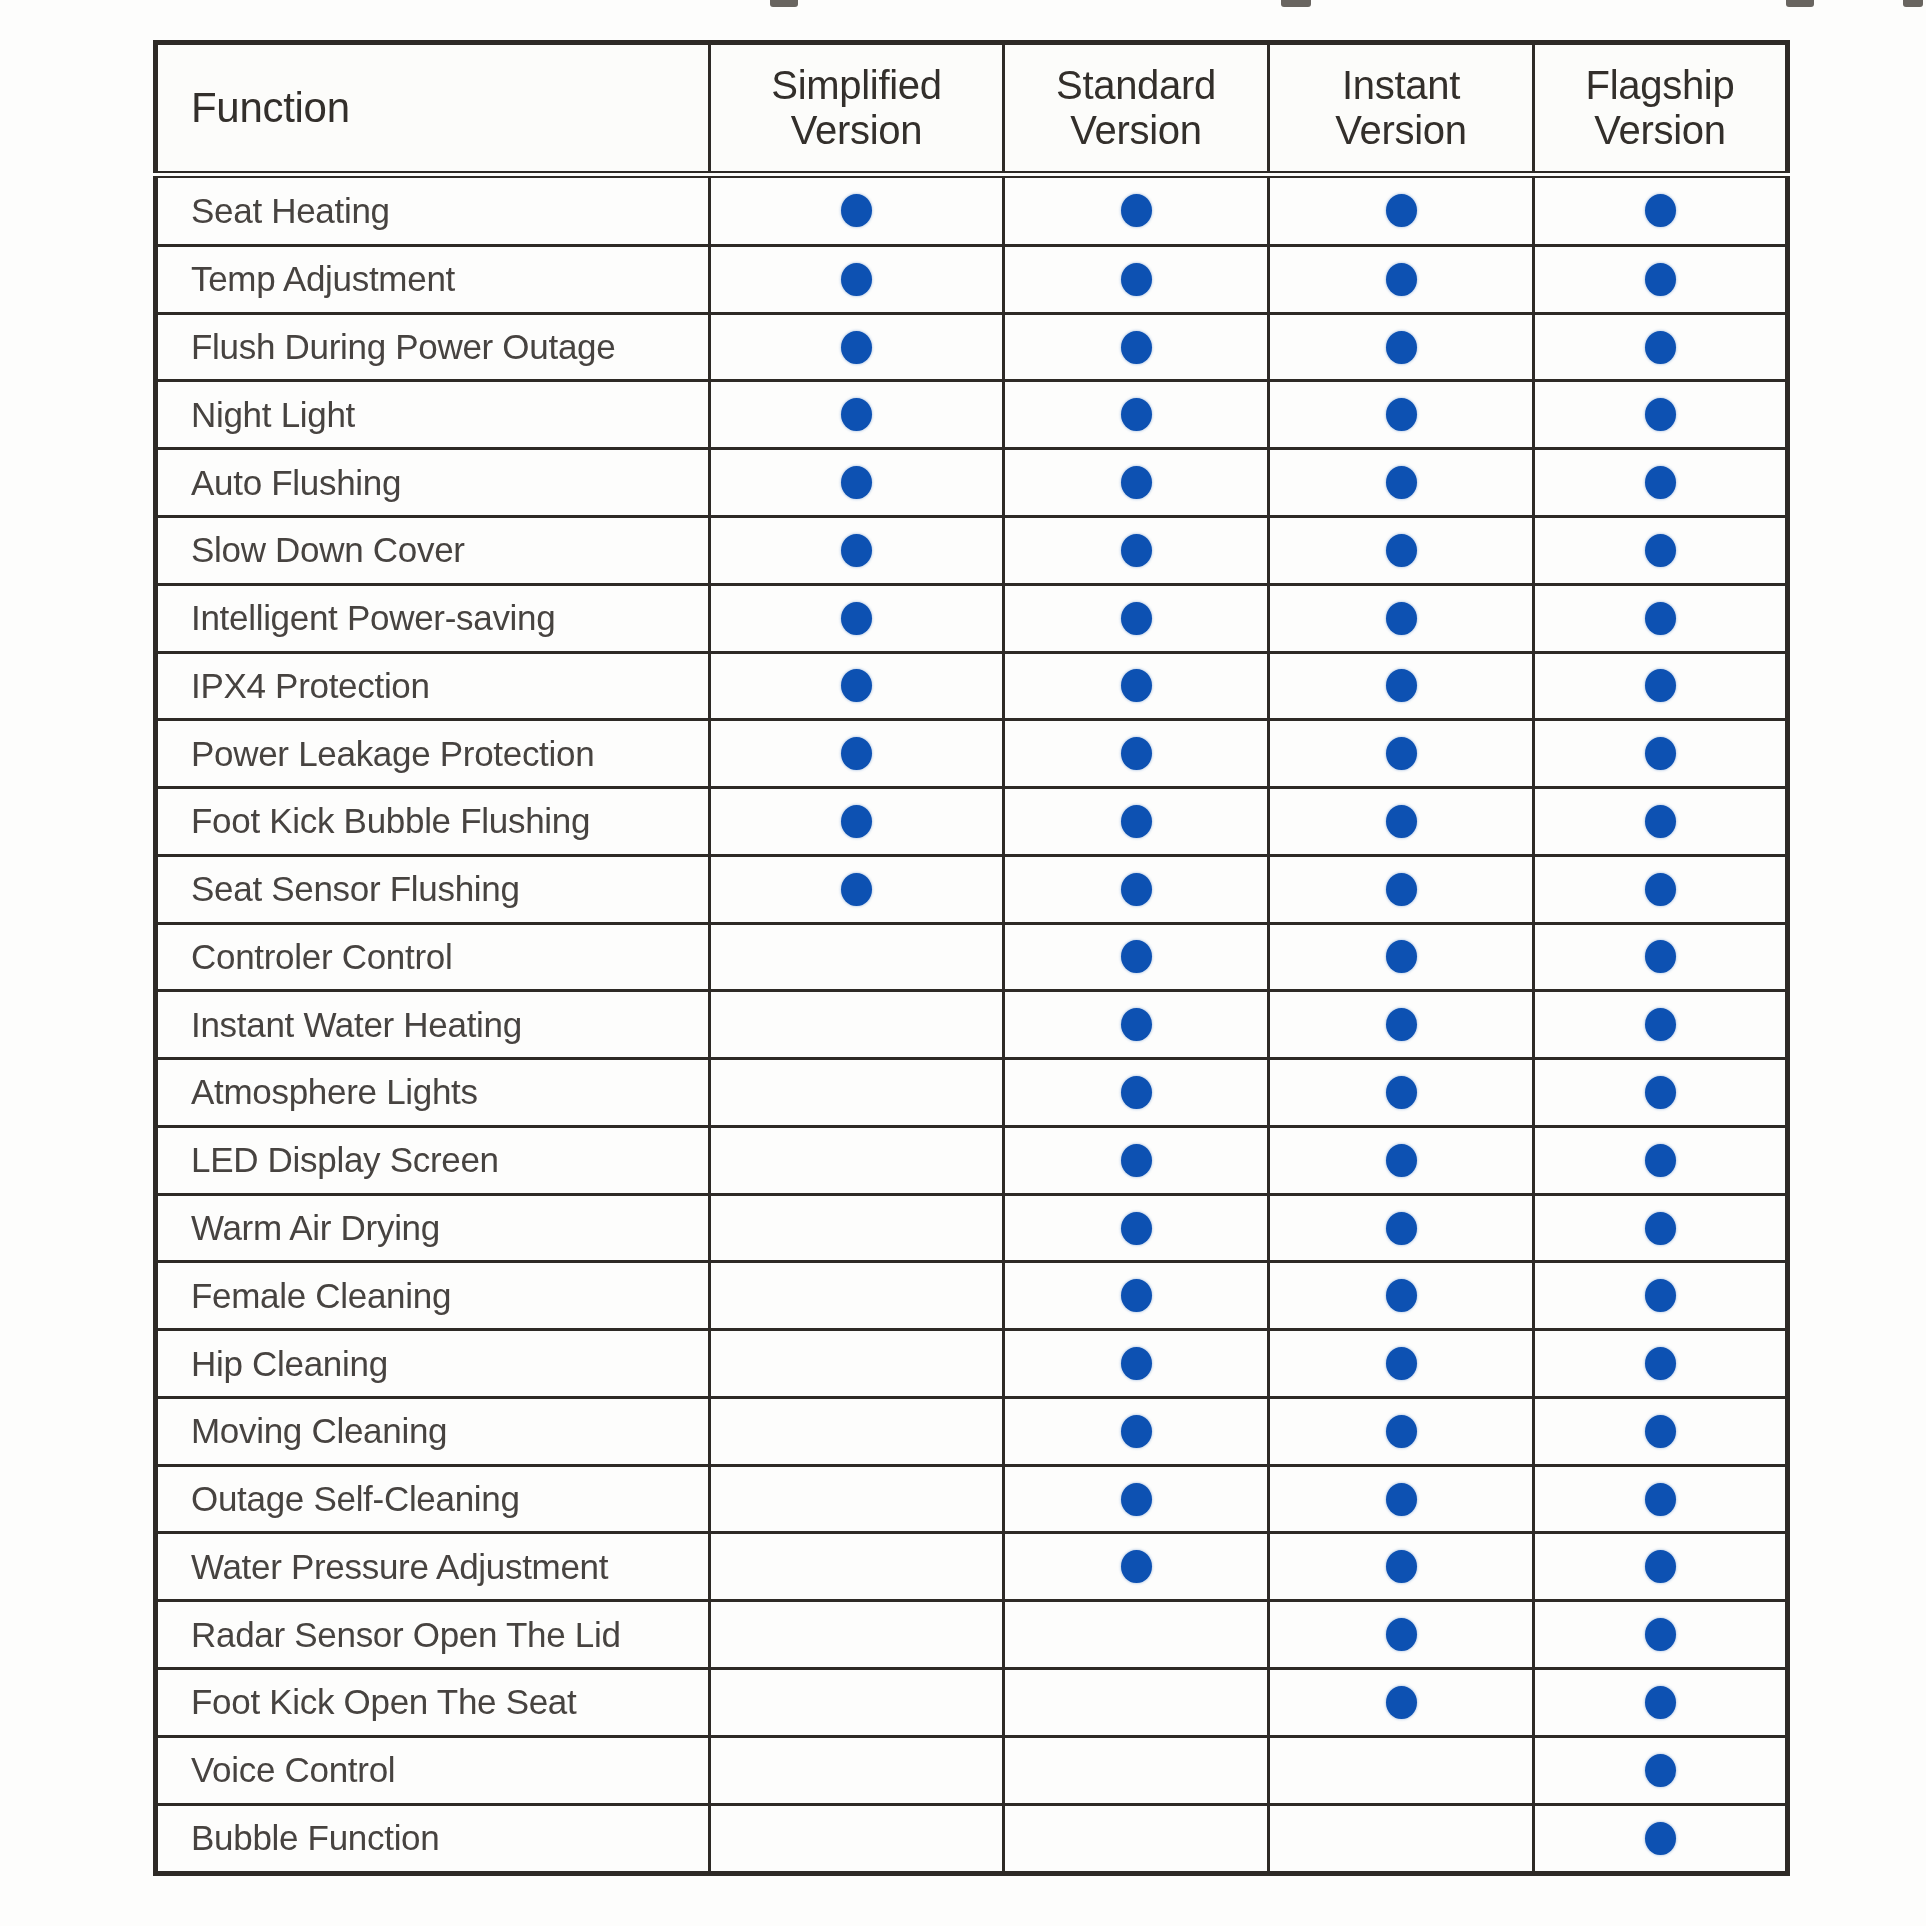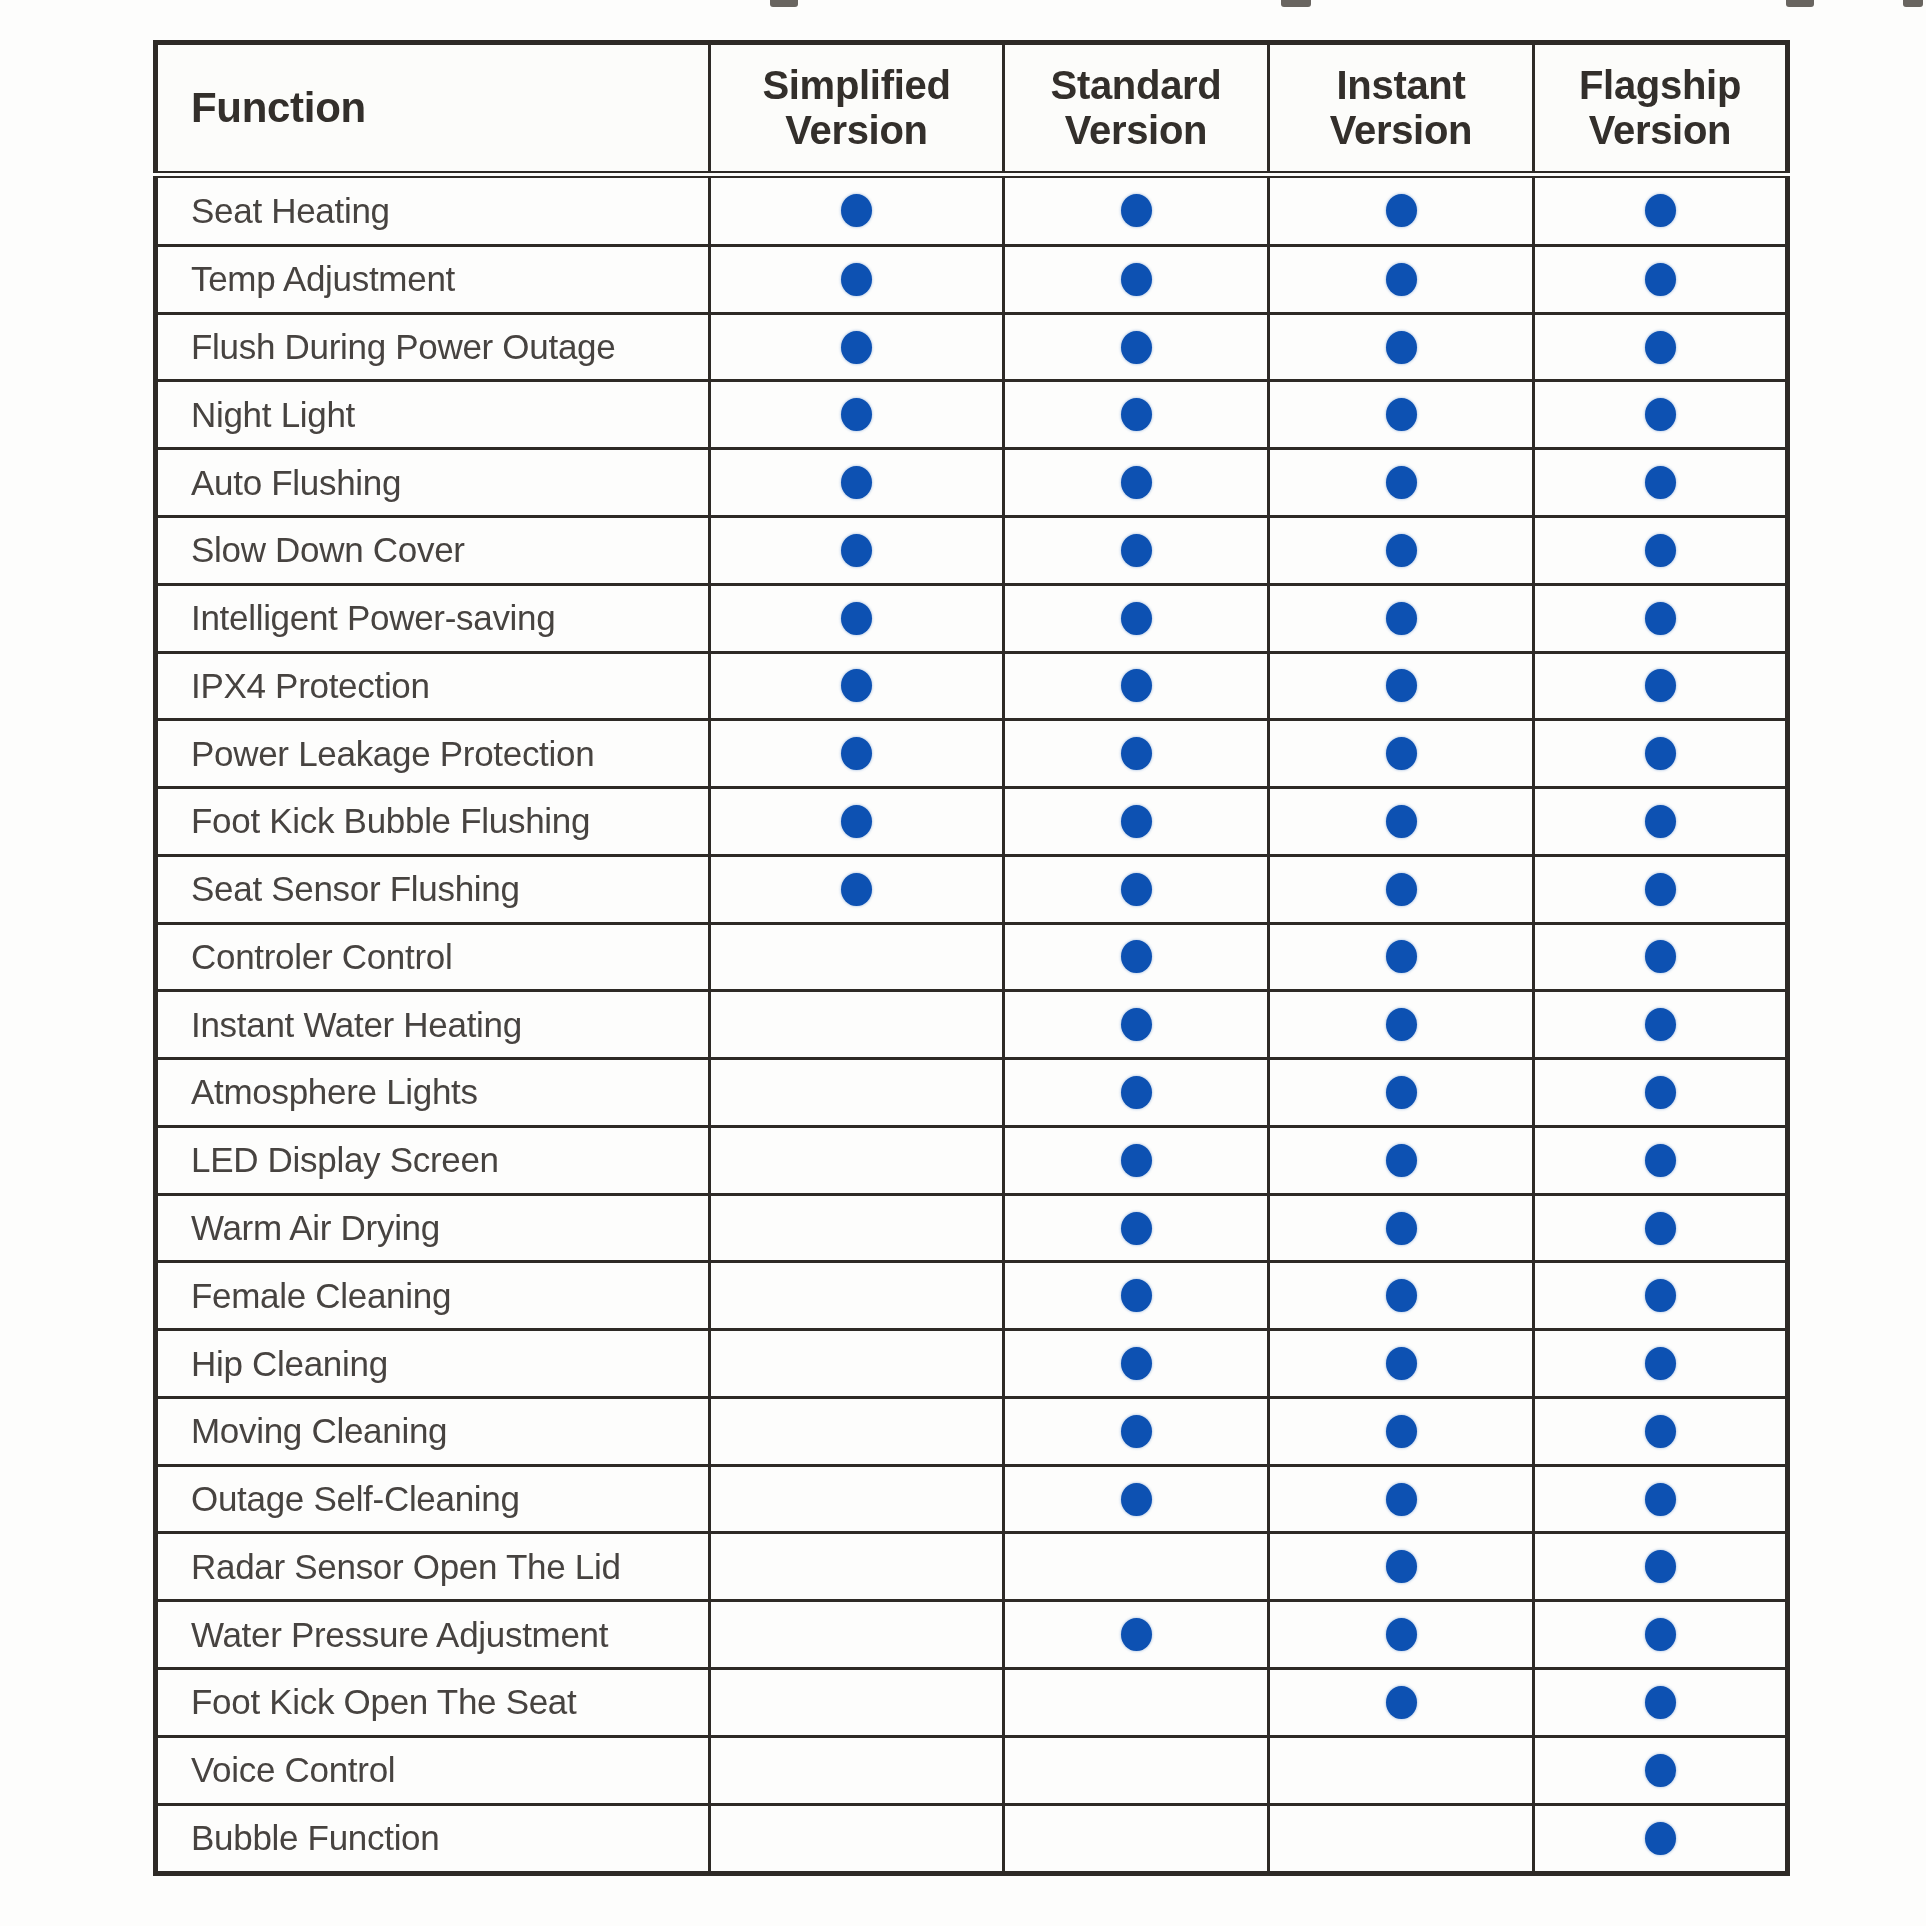--- a/index.html
+++ b/index.html
@@ -30,21 +30,21 @@
   col.c-fn{width:554px;}
   col.c-v1{width:294px;}
   col.c-v2{width:265px;}
   col.c-v3{width:265px;}
   col.c-v4{width:254px;}
 
   th,td{border:3px solid var(--border);}
 
   thead tr{height:132px;}
   thead th{
-    font-size:40px;font-weight:700;color:var(--header-text);
+    font-size:40px;font-weight:400;color:var(--header-text);
     text-align:center;vertical-align:middle;line-height:1.13;
     letter-spacing:-0.3px;background:#fcfcfa;padding:0;
     border-bottom:7px double var(--border);
   }
   thead th.fn{
     text-align:left;padding-left:33px;font-size:42px;
   }
 
   tbody td{
     vertical-align:middle;background:#fdfdfc;padding:0;
@@ -225,30 +225,30 @@
           <td class="mark"><span class="dot"></span></td>
         </tr>
         <tr>
           <td class="fn">Outage Self-Cleaning</td>
           <td class="mark"></td>
           <td class="mark"><span class="dot"></span></td>
           <td class="mark"><span class="dot"></span></td>
           <td class="mark"><span class="dot"></span></td>
         </tr>
         <tr>
+          <td class="fn">Water Pressure Adjustment</td>
+          <td class="mark"></td>
+          <td class="mark"><span class="dot"></span></td>
+          <td class="mark"><span class="dot"></span></td>
+          <td class="mark"><span class="dot"></span></td>
+        </tr>
+        <tr>
           <td class="fn">Radar Sensor Open The Lid</td>
           <td class="mark"></td>
           <td class="mark"></td>
-          <td class="mark"><span class="dot"></span></td>
-          <td class="mark"><span class="dot"></span></td>
-        </tr>
-        <tr>
-          <td class="fn">Water Pressure Adjustment</td>
-          <td class="mark"></td>
-          <td class="mark"><span class="dot"></span></td>
           <td class="mark"><span class="dot"></span></td>
           <td class="mark"><span class="dot"></span></td>
         </tr>
         <tr>
           <td class="fn">Foot Kick Open The Seat</td>
           <td class="mark"></td>
           <td class="mark"></td>
           <td class="mark"><span class="dot"></span></td>
           <td class="mark"><span class="dot"></span></td>
         </tr>

